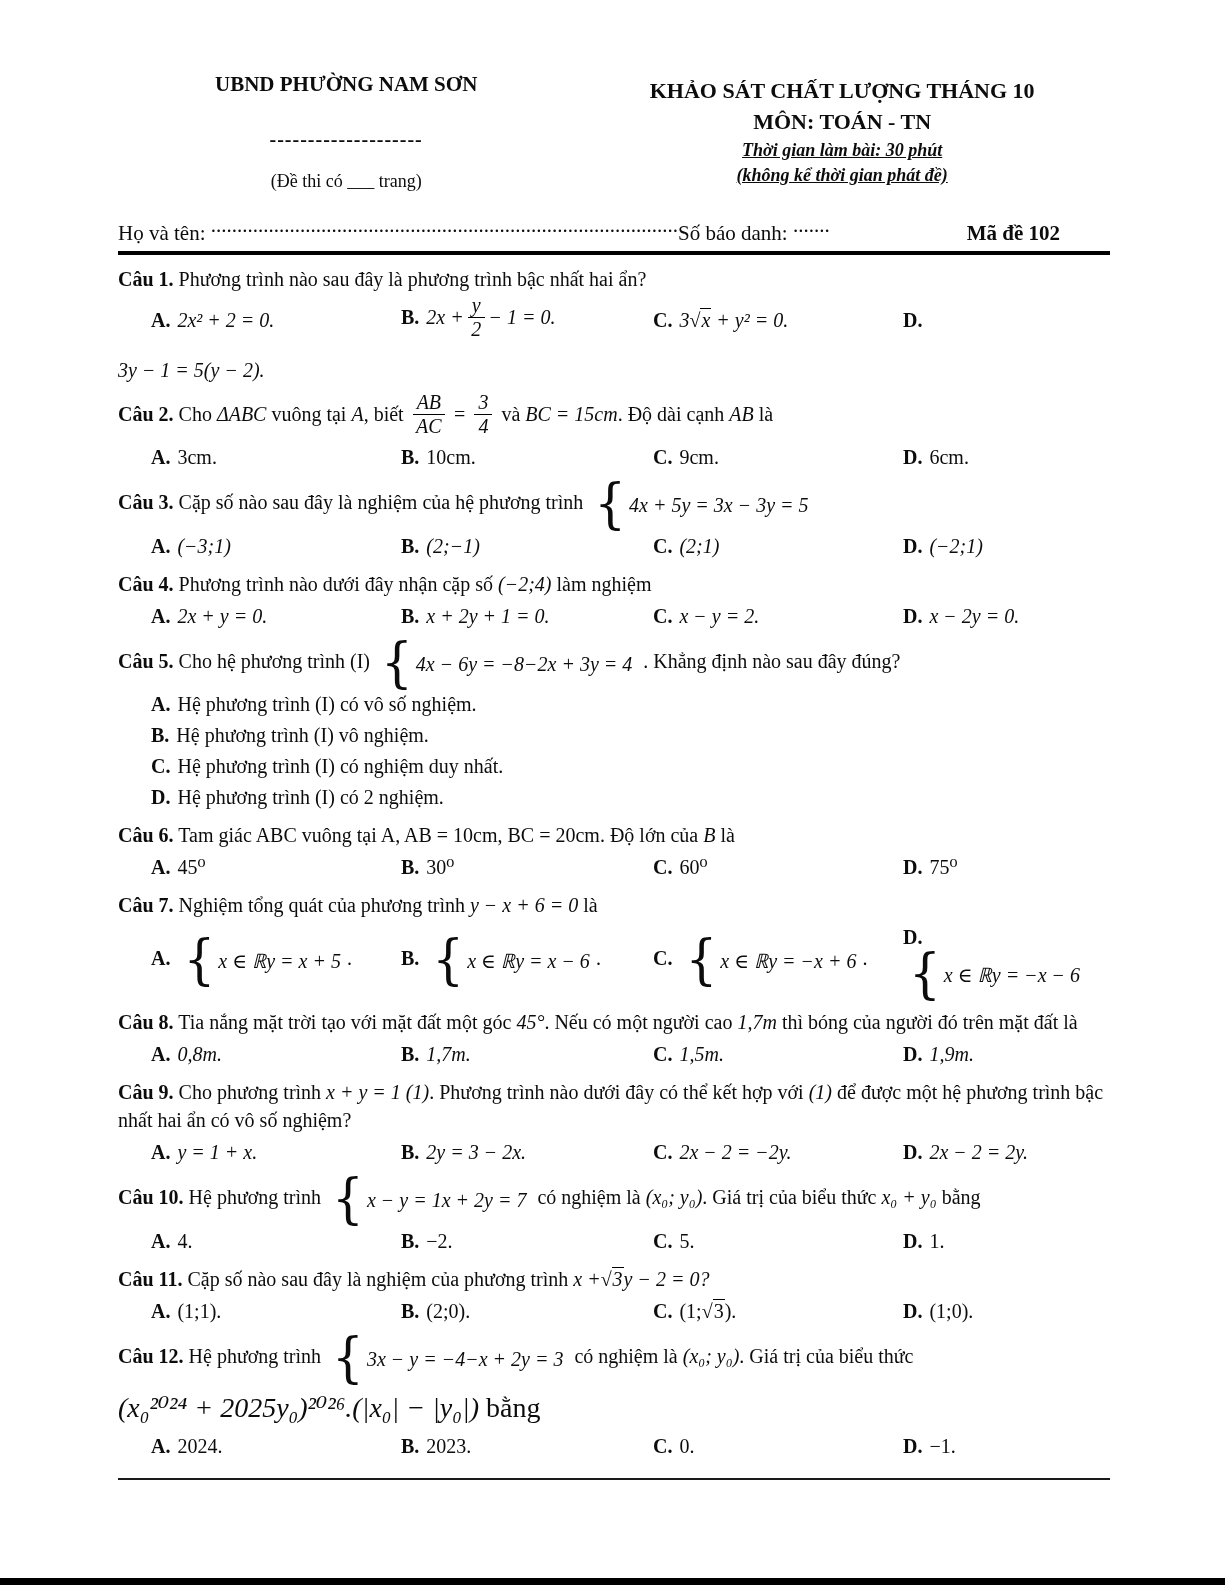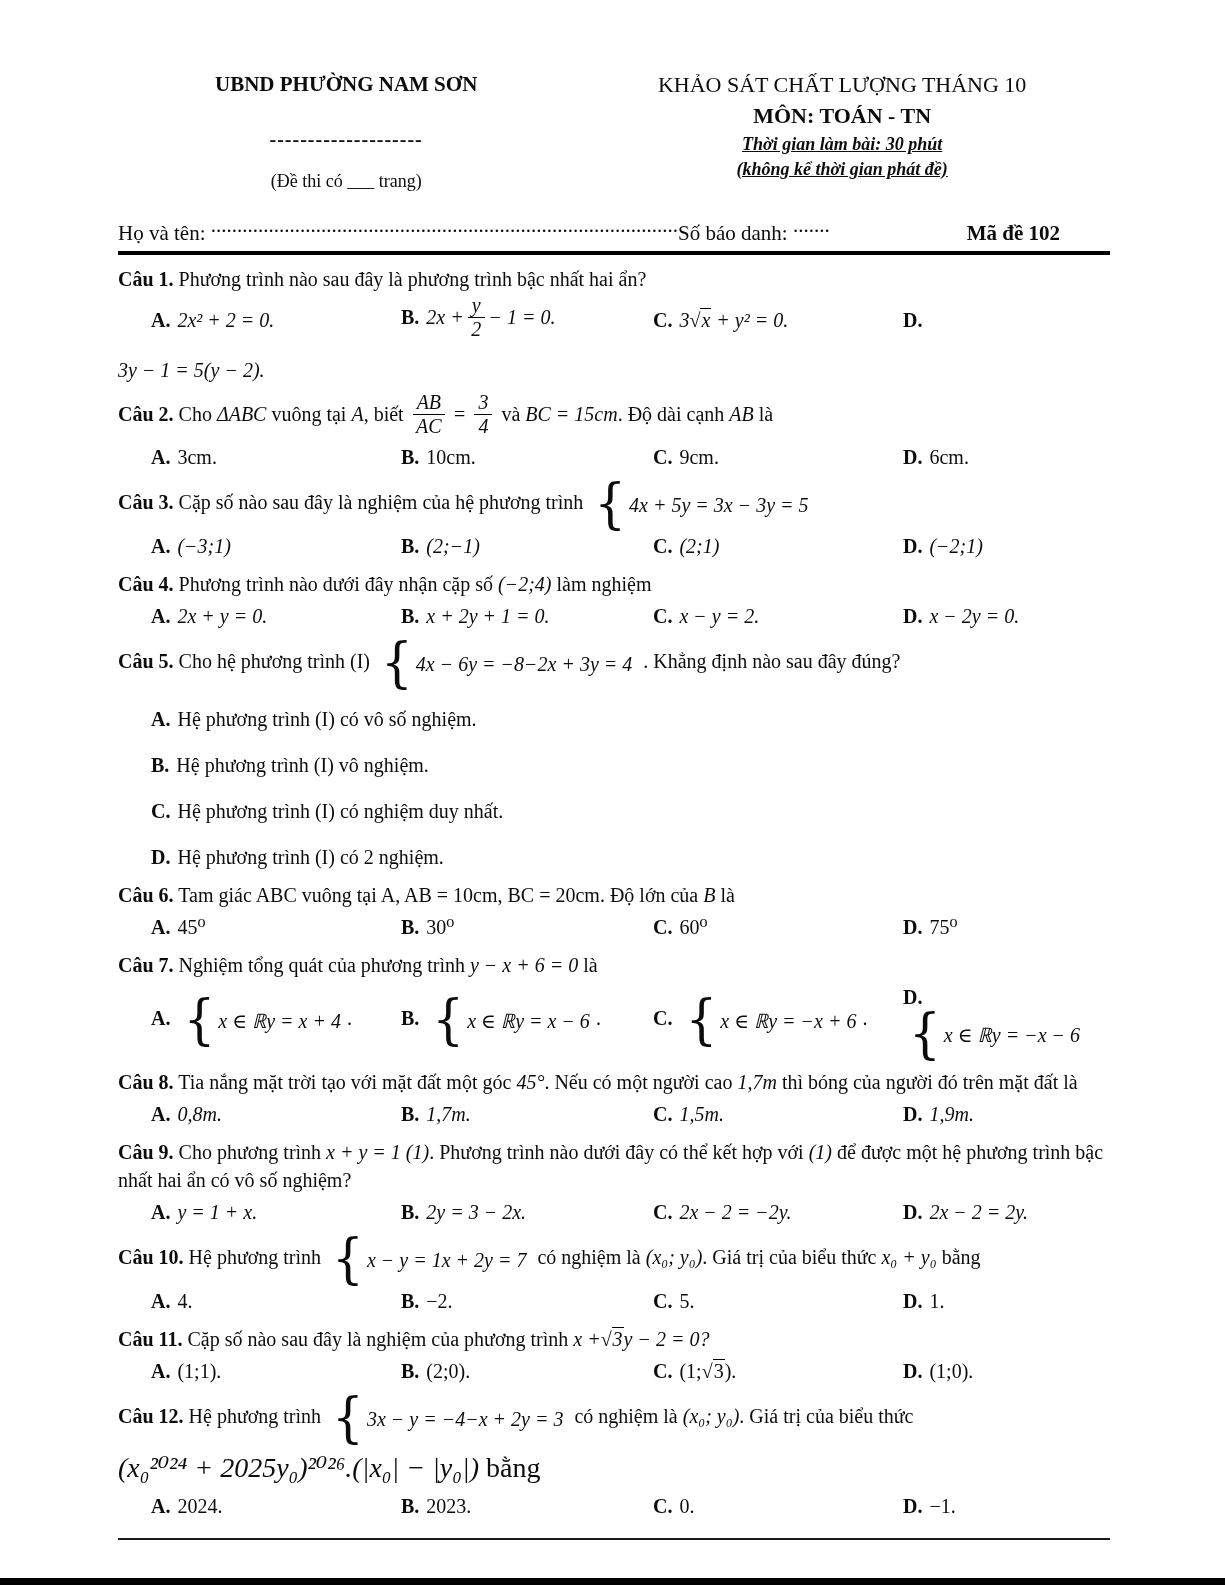--- a/index.html
+++ b/index.html
@@ -3,44 +3,44 @@
 <meta charset="utf-8">
 <style>
   html,body{margin:0;padding:0;background:#ffffff;}
   body{
     width:1225px;height:1585px;overflow:hidden;position:relative;
     font-family:"Liberation Serif","DejaVu Serif",serif;
     color:#0c0c0c;font-size:20px;line-height:1.4;
   }
   .page{padding:70px 115px 0 118px;}
   
-  .hdr{display:flex;}
+  .hdr{display:flex;align-items:center;}
   .hdr-left{width:46%;text-align:center;}
   .hdr-right{width:54%;text-align:center;}
   .h-org{font-weight:700;font-size:21px;}
   .h-school{font-weight:700;font-size:22px;}
   .h-dash{font-weight:700;letter-spacing:1px;margin-top:26px;}
   .h-note{font-size:18px;margin-top:16px;}
-  .h-exam1{font-weight:400;font-size:22px;}
+  .h-exam1{font-weight:700;font-size:22px;}
   .h-exam{font-weight:700;font-size:22px;}
   .h-it{font-weight:700;font-style:italic;font-size:18px;text-decoration:underline;}
   
   .info{display:flex;align-items:baseline;margin-top:16px;font-size:21px;white-space:nowrap;}
   .info .dots{overflow:hidden;display:inline-block;vertical-align:baseline;}
   .info-name{width:560px;overflow:hidden;}
   .info-sbd{width:255px;overflow:hidden;}
   .info-code{font-weight:700;margin-left:auto;padding-right:50px;}
   .rule{border-top:4px solid #000;margin-top:3px;}
   
   .q{margin-top:10px;}
   .qline{line-height:1.4;}
   .qlabel{font-weight:700;}
   .m{font-style:italic;}
   .opts{display:grid;grid-template-columns:250px 252px 250px 1fr;padding-left:33px;margin-top:4px;align-items:center;}
-  .optline{padding-left:33px;margin-top:18px;}
+  .optline{padding-left:33px;margin-top:3px;}
   .tag{font-weight:700;margin-right:7px;}
   
   .frac{display:inline-flex;flex-direction:column;text-align:center;vertical-align:middle;line-height:1.05;font-style:italic;margin:0 4px;position:relative;top:-2px;}
   .frac .fn{border-bottom:1.6px solid #000;padding:0 4px 1px;}
   .frac .fd{padding-top:1px;}
   
   .sys{display:inline-flex;align-items:center;vertical-align:middle;margin:1px 6px;}
   .sys .br{font-size:50px;line-height:0.9;font-weight:400;margin-right:3px;font-family:"DejaVu Serif",serif;transform:scaleY(1.08);}
   .sys .rows{display:flex;flex-direction:row;}
   .sys .rows .r{line-height:1.3;font-style:italic;}
@@ -189,21 +189,21 @@
       <span class="qlabel">Câu 7.</span>
       <span>Nghiệm tổng quát của phương trình</span>
       <span class="m">y − x + 6 = 0</span>
       <span>là</span>
     </div>
     <div class="opts">
       <span><span class="tag">A.</span><span class="sys">
             <span class="br">{</span>
             <span class="rows">
               <span class="r">x ∈ ℝ</span>
-              <span class="r">y = x + 4</span>
+              <span class="r">y = x + 5</span>
             </span>
           </span><span>.</span></span>
       <span><span class="tag">B.</span><span class="sys">
             <span class="br">{</span>
             <span class="rows">
               <span class="r">x ∈ ℝ</span>
               <span class="r">y = x − 6</span>
             </span>
           </span><span>.</span></span>
       <span><span class="tag">C.</span><span class="sys">

